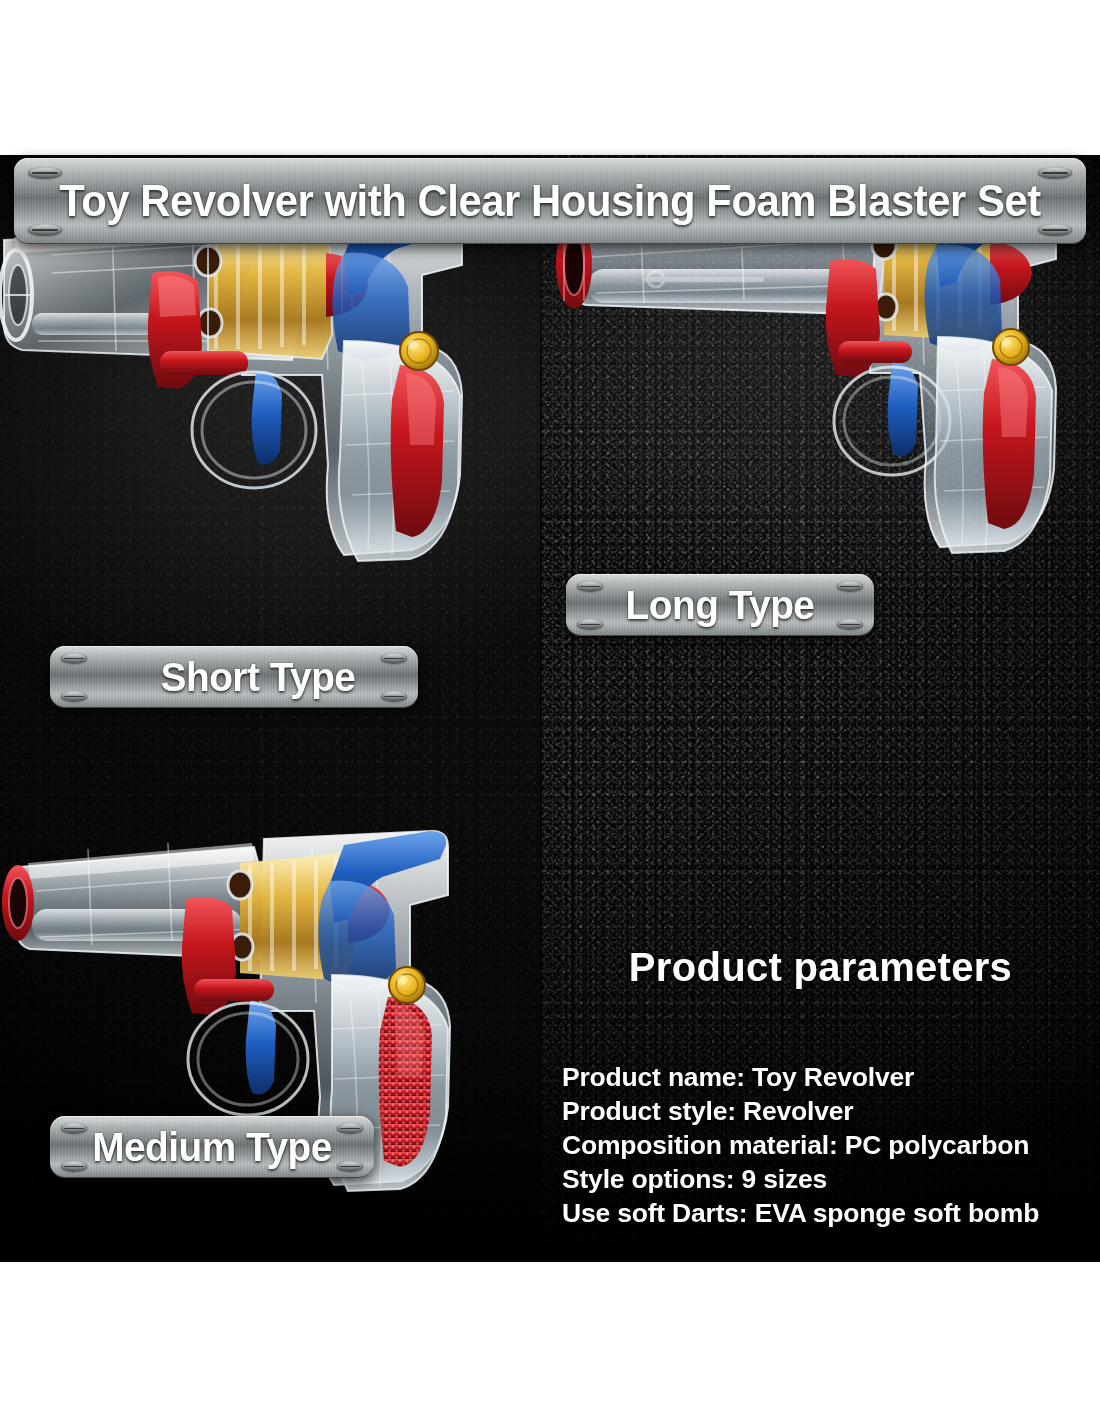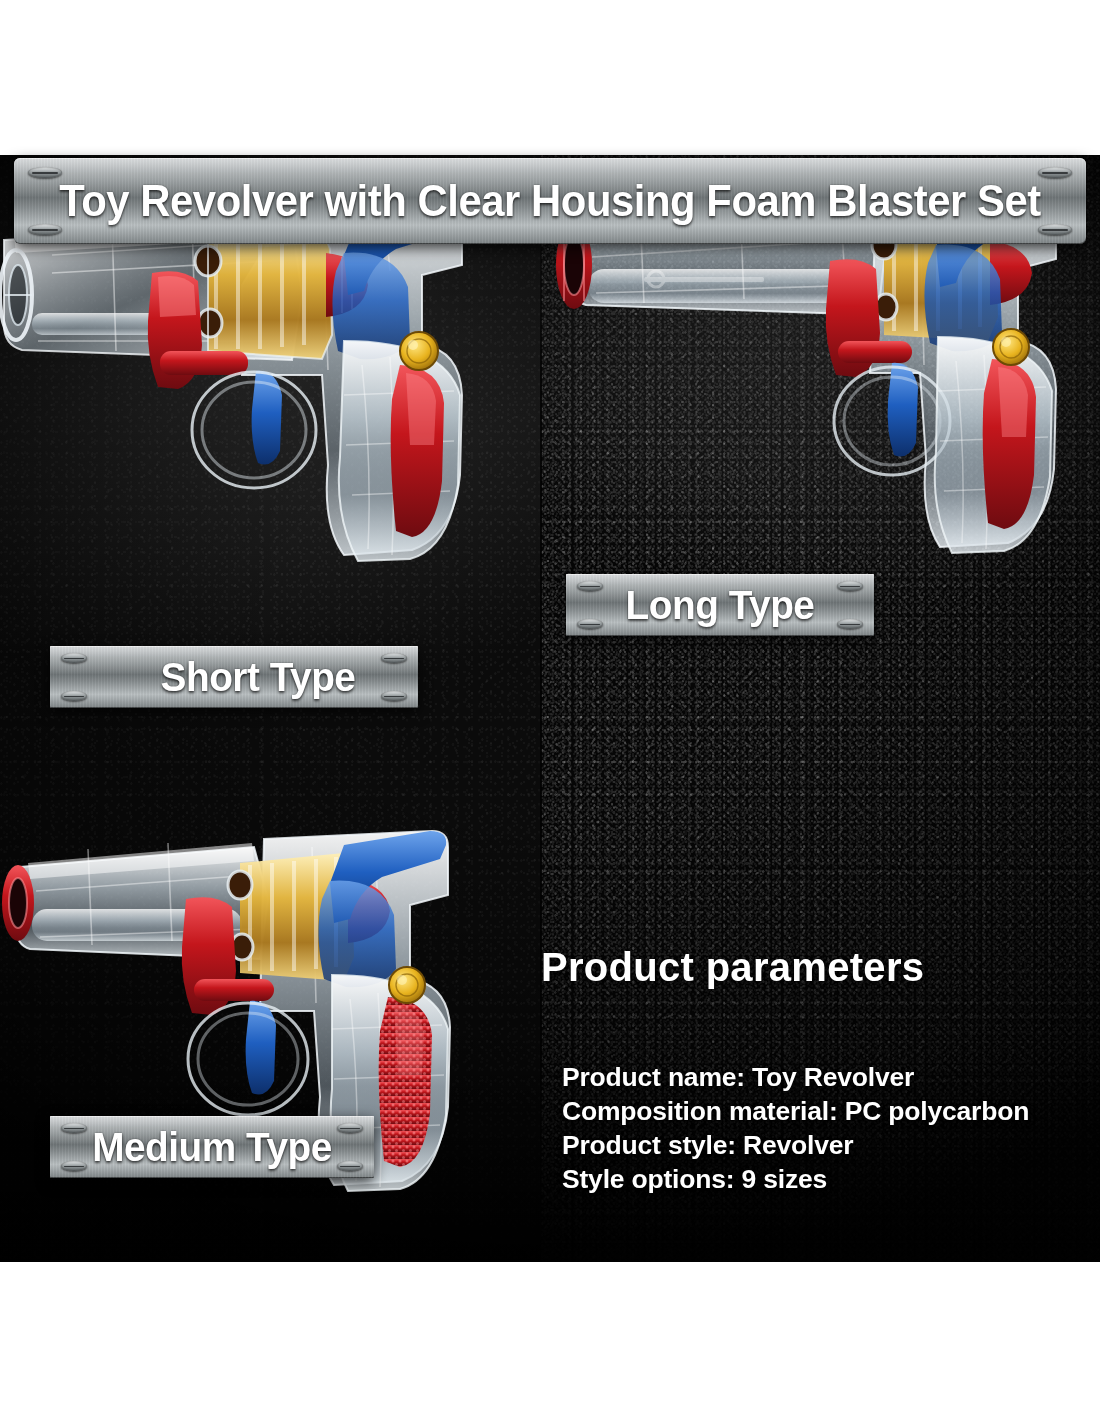--- a/index.html
+++ b/index.html
@@ -39,59 +39,59 @@
 
   
   .vig{position:absolute;inset:0;pointer-events:none;
     background:radial-gradient(ellipse 900px 640px at 50% 42%, rgba(0,0,0,0) 30%, rgba(0,0,0,.55) 78%, rgba(0,0,0,.9) 100%);}
   .divider{position:absolute;left:540px;top:0;width:2px;height:100%;
     background:linear-gradient(180deg,rgba(0,0,0,.0),rgba(0,0,0,.75) 20%,rgba(0,0,0,.75) 80%,rgba(0,0,0,0));}
   .floorshade{position:absolute;left:0;right:0;bottom:0;height:210px;pointer-events:none;
     background:linear-gradient(180deg,rgba(0,0,0,0),rgba(0,0,0,.75));}
 
   
-  .plate{position:absolute;border-radius:1px;
+  .plate{position:absolute;border-radius:15px;
     background:
       linear-gradient(180deg,#c9cdcf 0%,#9aa0a2 18%,#6e7476 46%,#888e90 58%,#b9bfc1 78%,#7e8486 100%);
     box-shadow:0 4px 14px rgba(0,0,0,.75), inset 0 1px 0 rgba(255,255,255,.55),
                inset 0 -1px 0 rgba(0,0,0,.5);
     overflow:hidden;}
   .plate .brush{position:absolute;inset:0;pointer-events:none;opacity:.5;
     background:repeating-linear-gradient(90deg,rgba(255,255,255,.09) 0 1px,rgba(0,0,0,.07) 1px 3px);}
   .plate .gloss{position:absolute;left:0;right:0;top:0;height:46%;pointer-events:none;
     background:linear-gradient(180deg,rgba(255,255,255,.32),rgba(255,255,255,0));}
   .plate .ptxt{position:relative;z-index:3;color:#ffffff;font-weight:bold;
     text-align:center;white-space:nowrap;letter-spacing:-.5px;
     text-shadow:0 2px 3px rgba(0,0,0,.65), 0 0 2px rgba(0,0,0,.4);}
   .screw{position:absolute;width:26px;height:10px;border-radius:50%;z-index:4;
     background:linear-gradient(180deg,#eef1f2,#9aa0a2 45%,#5c6264);
     box-shadow:inset 0 0 2px rgba(0,0,0,.6),0 1px 2px rgba(0,0,0,.6);}
   .screw::after{content:"";position:absolute;left:12%;right:12%;top:45%;height:1.6px;
     background:rgba(40,44,46,.85);border-radius:1px;}
 
   
-  #title-plate{left:14px;top:158px;width:1072px;height:86px;border-radius:6px;}
+  #title-plate{left:14px;top:158px;width:1072px;height:86px;border-radius:14px;}
   #title-plate .ptxt{font-size:45px;line-height:86px;
     transform:scaleX(.93);transform-origin:center;}
   #title-plate .screw{width:34px;height:11px;}
 
   
   .type-plate{height:62px;}
   .type-plate .ptxt{font-size:40px;line-height:62px;transform:scaleX(.97);}
   #plate-short{left:50px;top:646px;width:320px;padding-left:48px;}
   #plate-long{left:566px;top:574px;width:308px;}
   #plate-medium{left:50px;top:1116px;width:324px;}
 
   
   .gun{position:absolute;}
   .gun svg{display:block;overflow:visible;}
 
   
   #params{position:absolute;left:541px;top:790px;width:559px;}
-  #params-title{color:#fff;font-size:40px;font-weight:bold;text-align:left;
+  #params-title{color:#fff;font-size:40px;font-weight:bold;text-align:center;
     letter-spacing:.3px;text-shadow:0 3px 7px rgba(0,0,0,.95),0 0 3px rgba(0,0,0,.8);}
   #params-sub{color:#fff;font-size:23px;font-weight:bold;text-align:center;
     margin-top:6px;text-shadow:0 2px 6px rgba(0,0,0,.95);}
   #spec-list{margin-top:70px;padding:0 0 0 21px;list-style:none;}
   #spec-list li{color:#fff;font-size:26.5px;font-weight:bold;line-height:1.285;
     white-space:nowrap;letter-spacing:-.2px;
     text-shadow:0 2px 6px rgba(0,0,0,.95),0 0 3px rgba(0,0,0,.85);}
 </style>
 </head>
 <body>
@@ -530,23 +530,24 @@
         <circle cx="415" cy="190" r="11" fill="none" stroke="#8a6207" stroke-width="1.4" opacity=".7"></circle>
         <circle cx="410" cy="185" r="5" fill="#fff3b8" opacity=".6"></circle>
       </g>
     </svg>
   </div>
 
   <div id="params">
     <div id="params-title">Product parameters</div>
     <ul id="spec-list">
       <li>Product name: Toy Revolver</li>
+      <li>Product style: Revolver</li>
       <li>Composition material: PC polycarbon</li>
-      <li>Product style: Revolver</li>
       <li>Style options: 9 sizes</li>
+      <li>Use soft Darts: EVA sponge soft bomb</li>
 
     </ul>
   </div>
 
 </div>
 
 <div class="plate" id="title-plate">
   <div class="brush"></div>
   <div class="gloss"></div>
   <span class="screw" style="left:14px;top:9px;"></span>

